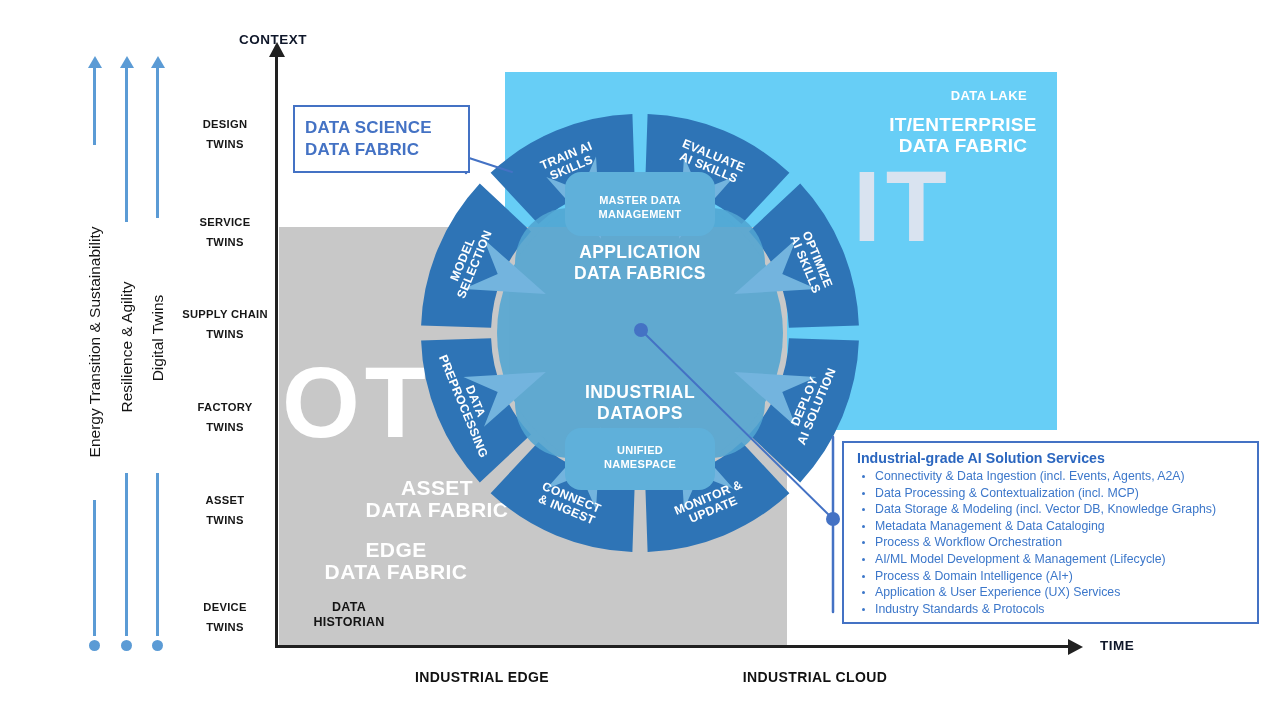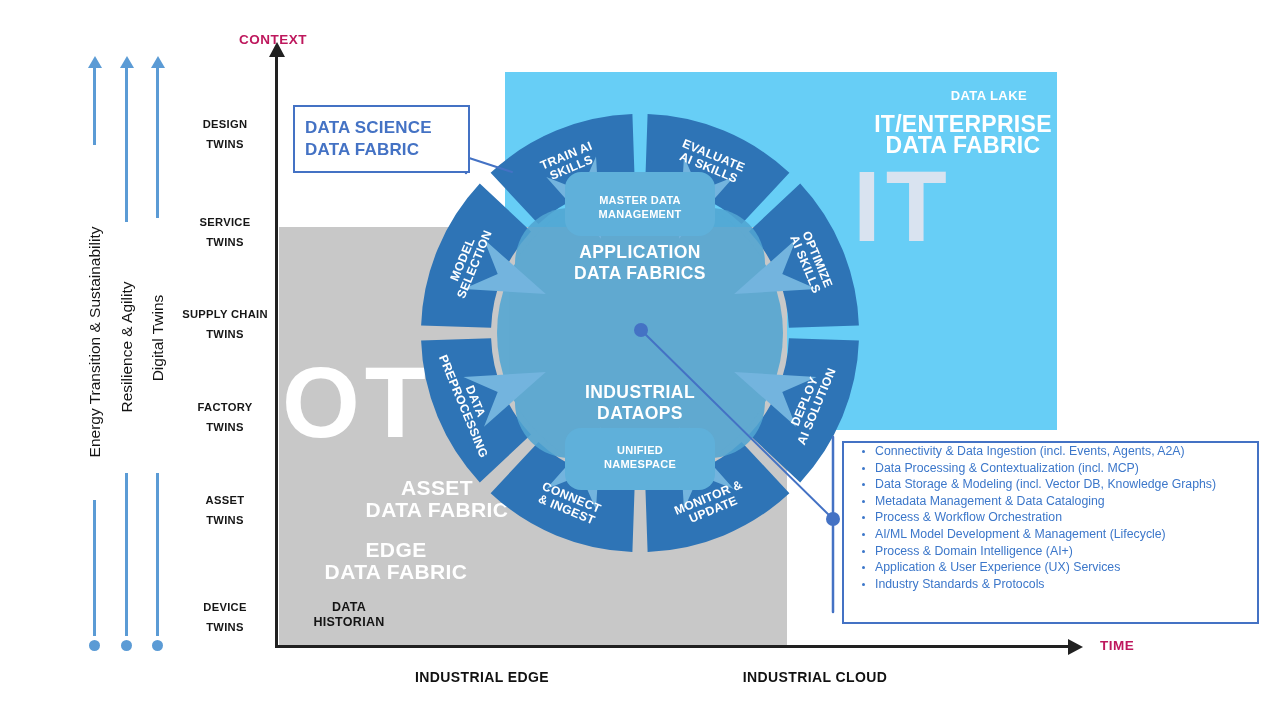--- a/index.html
+++ b/index.html
@@ -18,37 +18,37 @@
   .wm-ot{left:282px;top:352px;color:#ffffff;}
   .wm-it{left:853px;top:156px;color:#d9e3f0;}
 
   
   .axis-v{left:275px;top:54px;width:3px;height:594px;background:#212121;}
   .axis-h{left:276px;top:645px;width:795px;height:3px;background:#212121;}
   .arrow-up{left:269px;top:42px;width:0;height:0;border-left:8px solid transparent;
             border-right:8px solid transparent;border-bottom:15px solid #212121;}
   .arrow-right{left:1068px;top:639px;width:0;height:0;border-top:8px solid transparent;
             border-bottom:8px solid transparent;border-left:15px solid #212121;}
-  .axis-title{font-size:13.5px;font-weight:800;color:#be185d;letter-spacing:.5px;}
+  .axis-title{font-size:13.5px;font-weight:800;color:#0f172a;letter-spacing:.5px;}
   .ylab{left:140px;width:170px;font-size:11.2px;font-weight:800;color:#161616;
         line-height:20px;letter-spacing:.3px;}
 
   
   .drv-line{width:3px;background:#5b9bd5;}
   .drv-head{width:0;height:0;border-left:7px solid transparent;border-right:7px solid transparent;
             border-bottom:12px solid #5b9bd5;}
   .drv-dot{width:11px;height:11px;border-radius:50%;background:#5b9bd5;}
   .drv-label{height:22px;display:flex;align-items:center;justify-content:center;
              font-size:15.5px;color:#141414;transform:rotate(-90deg);white-space:nowrap;}
 
   
   .white-big{color:#ffffff;font-weight:700;font-size:21px;line-height:22px;letter-spacing:.4px;}
   .lbl-historian{color:#141414;font-weight:800;font-size:12.5px;line-height:15px;letter-spacing:.3px;}
   .lbl-datalake{color:#ffffff;font-weight:800;font-size:13px;letter-spacing:.4px;}
-  .lbl-itfabric{color:#ffffff;font-weight:700;font-size:23px;line-height:21px;letter-spacing:.3px;}
+  .lbl-itfabric{color:#ffffff;font-weight:700;font-size:19px;line-height:21px;letter-spacing:.3px;}
   .lbl-bottom{font-size:14px;font-weight:800;color:#111;letter-spacing:.4px;}
 
   
   .seg-label{width:130px;height:34px;display:flex;align-items:center;justify-content:center;
              color:#fff;font-weight:700;font-size:12.2px;line-height:13.5px;text-align:center;
              letter-spacing:.3px;}
   .badge{width:150px;color:#fff;font-weight:800;font-size:11px;line-height:13.5px;letter-spacing:.3px;}
   .hub-title{width:220px;color:#fff;font-weight:700;font-size:17.5px;line-height:21px;letter-spacing:.4px;}
 
   
@@ -187,20 +187,21 @@
 NAMESPACE</div>
   <div class="abs hub-title pre center" style="left:530px;top:382px;">INDUSTRIAL
 DATAOPS</div>
 
   <div class="abs callout">
     <div class="callout-text pre">DATA SCIENCE
 DATA FABRIC</div>
   </div>
 
   <div class="abs svcbox">
+    <div class="svc-title">Industrial-grade AI Solution Services</div>
     <ul class="svc-list">
       <li>Connectivity &amp; Data Ingestion (incl. Events, Agents, A2A)</li>
       <li>Data Processing &amp; Contextualization (incl. MCP)</li>
       <li>Data Storage &amp; Modeling (incl. Vector DB, Knowledge Graphs)</li>
       <li>Metadata Management &amp; Data Cataloging</li>
       <li>Process &amp; Workflow Orchestration</li>
       <li>AI/ML Model Development &amp; Management (Lifecycle)</li>
       <li>Process &amp; Domain Intelligence (AI+)</li>
       <li>Application &amp; User Experience (UX) Services</li>
       <li>Industry Standards &amp; Protocols</li>

